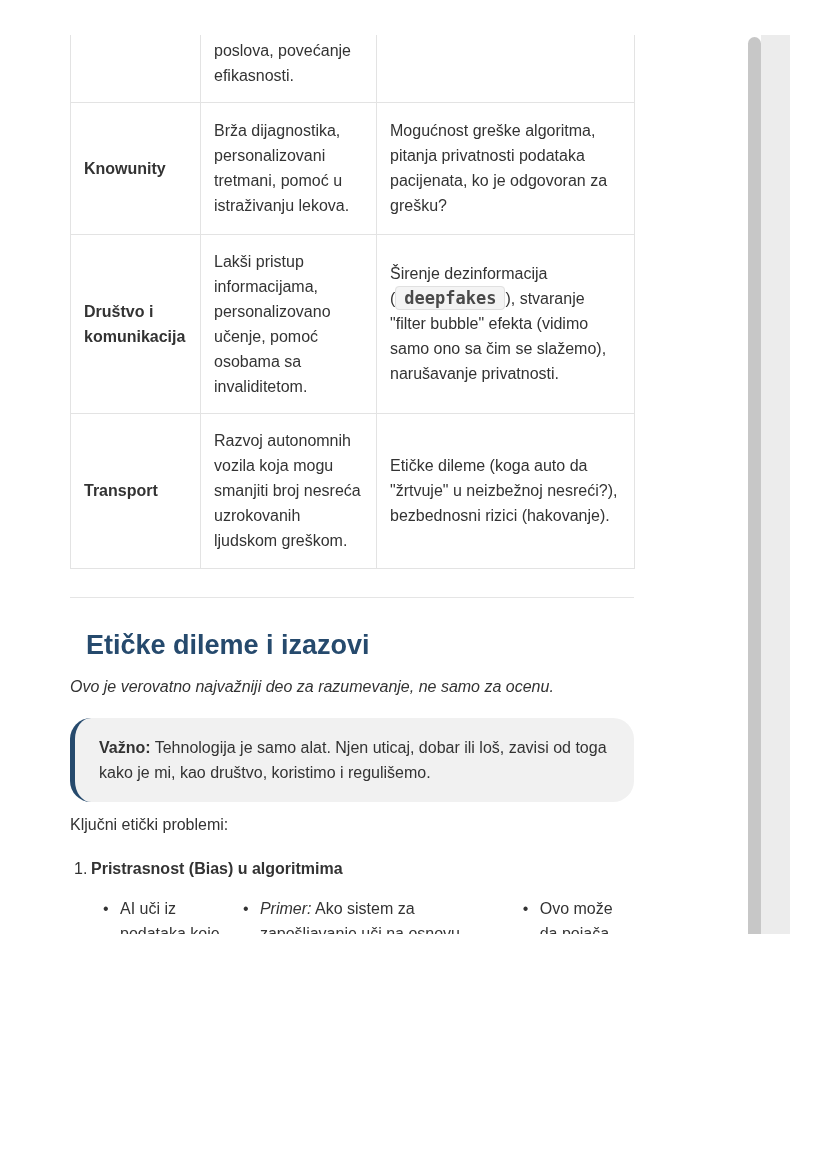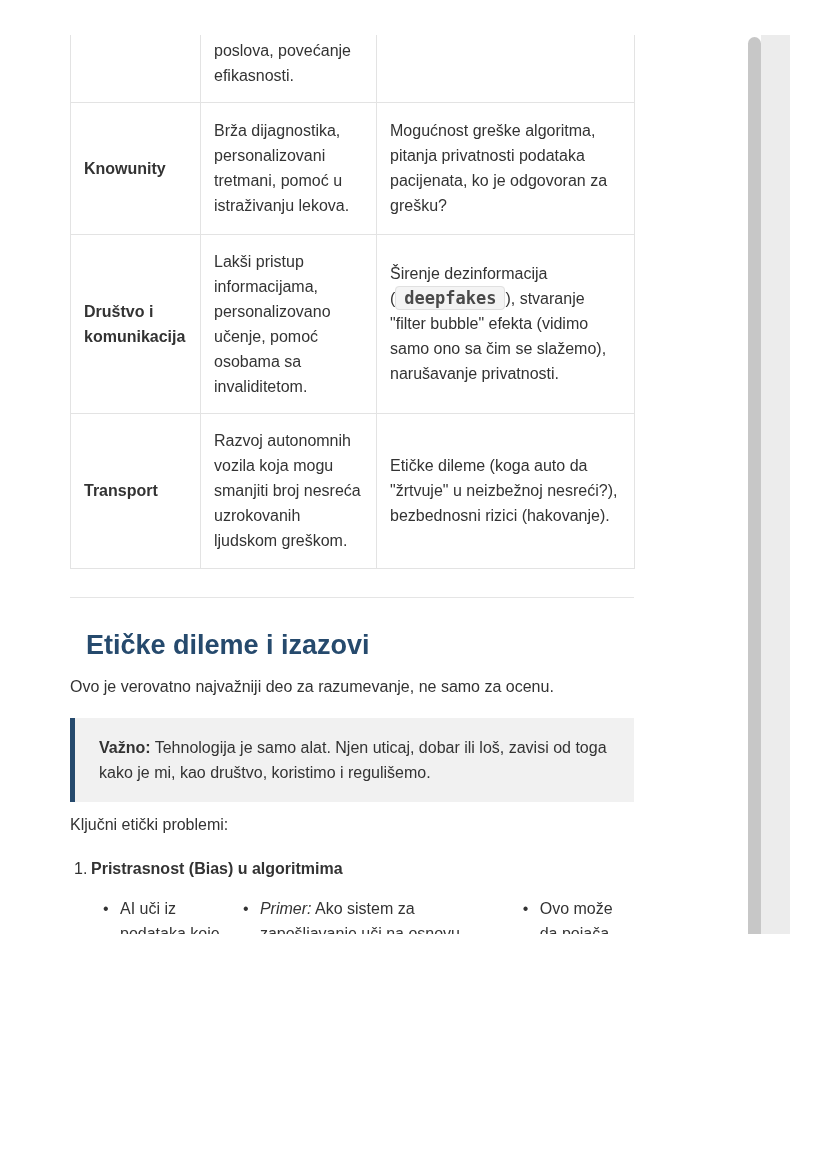--- a/index.html
+++ b/index.html
@@ -32,25 +32,26 @@
   code.inline-code{
     font-family:"DejaVu Sans Mono","Liberation Mono",monospace;
     font-size:17px;font-weight:700;color:#4a4a4a;
     background:var(--code-bg);border:1px solid var(--code-border);
     border-radius:4px;padding:1px 8px;white-space:nowrap;
   }
 
   hr.divider{border:none;border-top:1px solid #e5e5e5;margin:28px 0 0;}
 
   h2.section-heading{margin:30px 16px 0;font-size:27px;line-height:34px;font-weight:700;color:var(--accent);}
-  p.intro{margin:12px 0 0;}
+  p.intro{margin:12px 0 0;font-style:italic;}
   .callout{
     margin-top:19px;background:var(--callout-bg);
     border-left:5px solid var(--accent);
     padding:17px 24px 17px 24px;
+    border-radius:21px;
   }
   .callout .label{font-weight:700;}
   p.list-intro{margin-top:10px;}
 
   .oitem{margin-top:19px;}
   .oitem + .oitem{margin-top:17px;}
   .oitem-head{display:flex;}
   .onum{flex:none;width:21px;padding-left:4px;}
   .otitle{font-weight:700;}
   .ulist{margin-top:15px;padding-left:33px;display:flex;flex-direction:row;gap:10px;}

